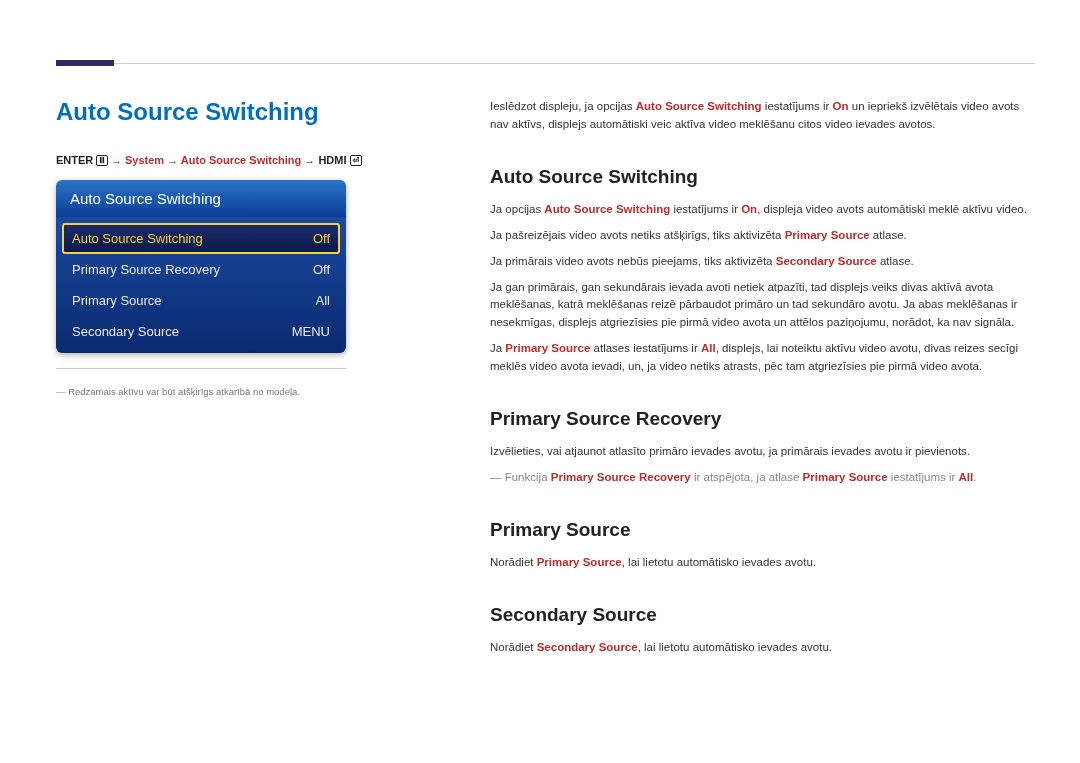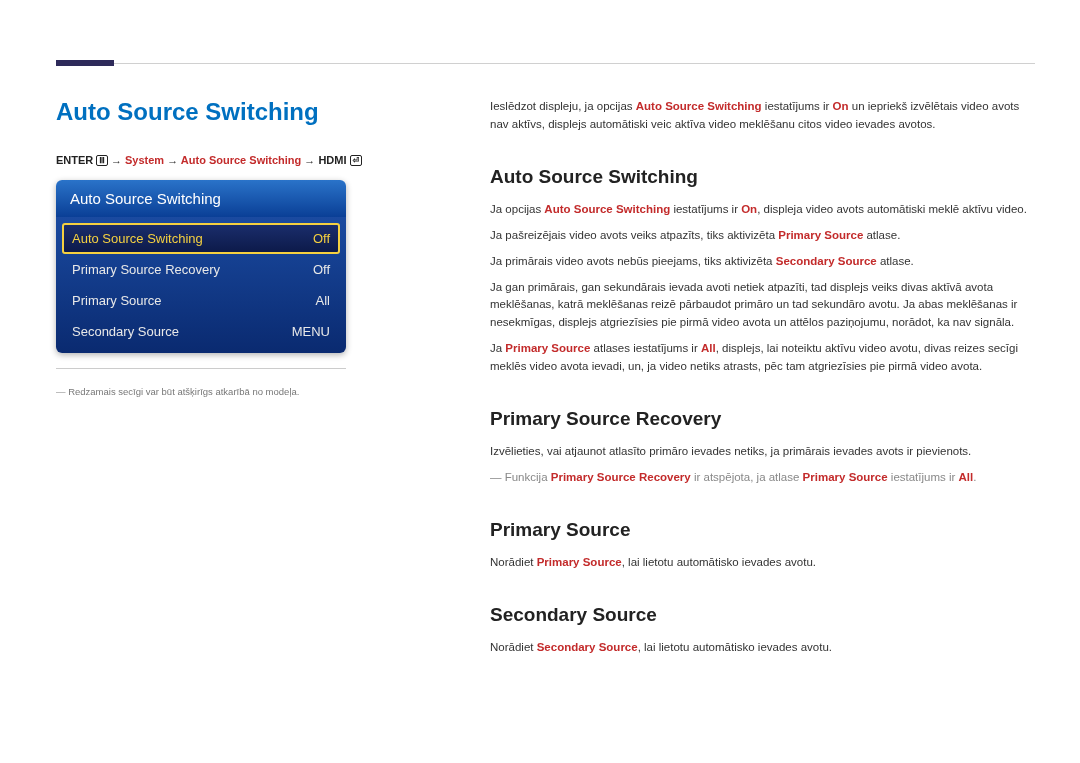--- a/index.html
+++ b/index.html
@@ -164,44 +164,44 @@
       <span class="value">All</span>
     </div>
     <div class="menu-row">
       <span class="label">Secondary Source</span>
       <span class="value">MENU</span>
     </div>
   </div>
 </div>
 
 <div class="menu-divider"></div>
-<div class="note">Redzamais secīgi var būt atšķirīgs atkarībā no modeļa.</div>
+<div class="note">Redzamais aktīvu var būt atšķirīgs atkarībā no modeļa.</div>
 
 <div class="content">
   <p>
     <span>Ieslēdzot displeju, ja opcijas </span><span class="hl-red">Auto Source Switching</span><span> iestatījums ir </span><span class="hl-red">On</span><span> un iepriekš izvēlētais video avots nav aktīvs, displejs automātiski veic aktīva video meklēšanu citos video ievades avotos.</span>
   </p>
 
   <h2>Auto Source Switching</h2>
   <p>
     <span>Ja opcijas </span><span class="hl-red">Auto Source Switching</span><span> iestatījums ir </span><span class="hl-red">On</span><span>, displeja video avots automātiski meklē aktīvu video.</span>
   </p>
   <p>
-    <span>Ja pašreizējais video avots veiks atpazīts, tiks aktivizēta </span><span class="hl-red">Primary Source</span><span> atlase.</span>
+    <span>Ja pašreizējais video avots netiks atšķirīgs, tiks aktivizēta </span><span class="hl-red">Primary Source</span><span> atlase.</span>
   </p>
   <p>
     <span>Ja primārais video avots nebūs pieejams, tiks aktivizēta </span><span class="hl-red">Secondary Source</span><span> atlase.</span>
   </p>
   <p>Ja gan primārais, gan sekundārais ievada avoti netiek atpazīti, tad displejs veiks divas aktīvā avota meklēšanas, katrā meklēšanas reizē pārbaudot primāro un tad sekundāro avotu. Ja abas meklēšanas ir nesekmīgas, displejs atgriezīsies pie pirmā video avota un attēlos paziņojumu, norādot, ka nav signāla.</p>
   <p>
     <span>Ja </span><span class="hl-red">Primary Source</span><span> atlases iestatījums ir </span><span class="hl-red">All</span><span>, displejs, lai noteiktu aktīvu video avotu, divas reizes secīgi meklēs video avota ievadi, un, ja video netiks atrasts, pēc tam atgriezīsies pie pirmā video avota.</span>
   </p>
 
   <h2>Primary Source Recovery</h2>
-  <p>Izvēlieties, vai atjaunot atlasīto primāro ievades netiks, ja primārais ievades avots ir pievienots.</p>
+  <p>Izvēlieties, vai atjaunot atlasīto primāro ievades avotu, ja primārais ievades avotu ir pievienots.</p>
   <p class="footnote">
     <span>Funkcija </span><span class="hl-red">Primary Source Recovery</span><span> ir atspējota, ja atlase </span><span class="hl-red">Primary Source</span><span> iestatījums ir </span><span class="hl-red">All</span><span>.</span>
   </p>
 
   <h2>Primary Source</h2>
   <p>
     <span>Norādiet </span><span class="hl-red">Primary Source</span><span>, lai lietotu automātisko ievades avotu.</span>
   </p>
 
   <h2>Secondary Source</h2>

